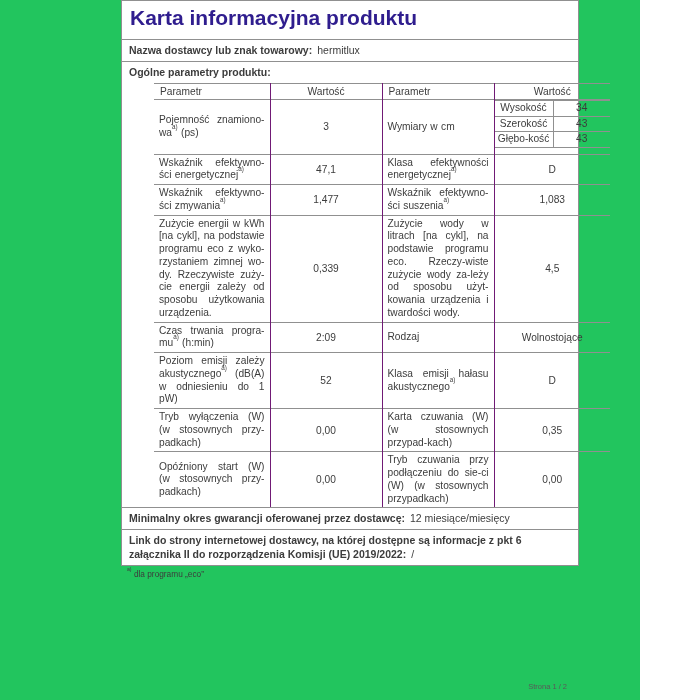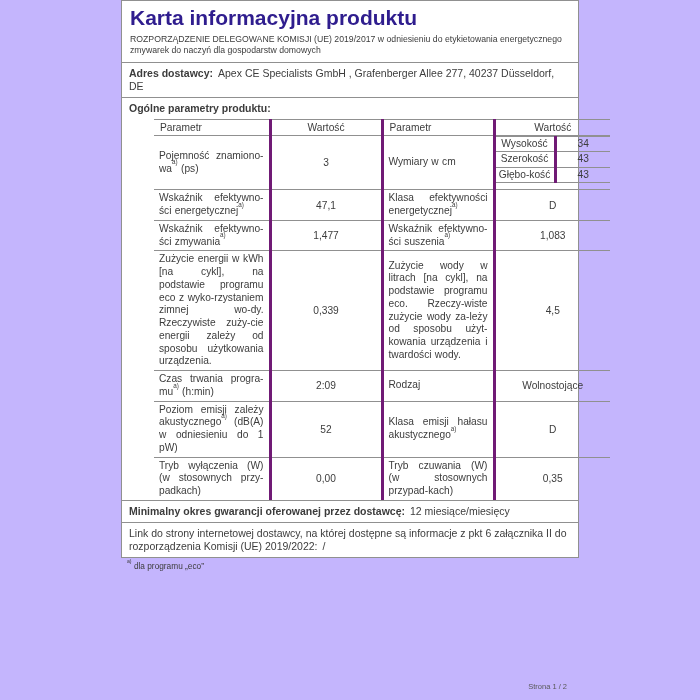--- a/index.html
+++ b/index.html
@@ -2,49 +2,49 @@
 <html lang="pl"><head>
 <meta charset="utf-8">
 <style>
   html,body{margin:0;padding:0;background:#ffffff;}
   body{
     width:700px;height:700px;overflow:hidden;
     font-family:"Liberation Sans","DejaVu Sans",sans-serif;
     color:#3c3c3c;
     -webkit-font-smoothing:antialiased;
   }
-  .sheet{position:relative;width:700px;height:700px;background:#c4b5fd;}
+  .sheet{position:relative;width:640px;height:700px;background:#22c55e;}
   .frame{
     margin:0 121px;width:458px;box-sizing:border-box;
     border:1px solid #909090;background:#fff;
   }
   
   .head-block{padding:3px 8px 5px 8px;}
   .doc-title{
     color:#2f1d8e;font-size:21px;font-weight:bold;
     margin:2px 0 4px 0;letter-spacing:0;
   }
   .regulation{font-size:8.7px;line-height:1.3;color:#3c3c3c;max-width:444px;}
   
   .info-row{
     border-top:1px solid #909090;
     padding:4px 7px;font-size:10.5px;line-height:1.25;
   }
   .info-row .label{font-weight:bold;}
-  .info-row.plain .label{font-weight:normal;margin-top:40px;}
+  .info-row.plain .label{font-weight:bold;margin-top:40px;}
   .info-row .value{margin-left:5px;font-weight:normal;}
   
   table.params{
     width:100%;border-collapse:collapse;table-layout:fixed;
     border-top:1px solid #909090;
     font-size:10.2px;
     margin-left:32px;
   }
   .params td{
-    border-left:3px solid #701a75;
+    border-left:1px solid #701a75;
     border-top:1px solid #909090;
     vertical-align:middle;
   }
   .params td:first-child{border-left:none;}
   .params tr.thead td{border-top:none;}
   .params td.th{padding:2px 6px;}
   .params td.th-val{text-align:center;}
   .params td.param{
     text-align:justify;padding:2px 5px;line-height:1.25;
     word-spacing:0.5px;
@@ -68,25 +68,24 @@
   }
 </style>
 </head>
 <body>
 
 <div class="sheet">
   <div class="frame">
 
     <div class="head-block">
       <div class="doc-title">Karta informacyjna produktu</div>
-      <div class="regulation">ROZPORZĄDZENIE DELEGOWANE KOMISJI (UE) 2019/2017 w odniesieniu do etykietowania energetycznego zmywarek do naczyń dla gospodarstw domowych</div>
     </div>
 
     <div class="info-row">
-      <span class="label">Adres dostawcy:</span><span class="value">Apex CE Specialists GmbH , Grafenberger Allee 277, 40237 Düsseldorf, DE</span>
+      <span class="label">Nazwa dostawcy lub znak towarowy:</span><span class="value">hermitlux</span>
     </div>
     <div class="info-row">
       <span class="label">Ogólne parametry produktu:</span>
     </div>
 
     <table class="params">
       <colgroup>
         <col style="width:116px">
           <col style="width:112px">
           <col style="width:112px">
@@ -155,24 +154,30 @@
       <tr>
         <td class="param"><span>Poziom emisji zależy akustycznego</span><sup class="a">a)</sup><span> (dB(A) w odniesieniu do 1 pW)</span></td>
         <td class="val">52</td>
         <td class="param"><span>Klasa emisji hałasu akustycznego</span><sup class="a">a)</sup></td>
         <td class="val">D</td>
       </tr>
 
       <tr>
         <td class="param"><span>Tryb wyłączenia (W) (w stosownych przy-padkach)</span></td>
         <td class="val">0,00</td>
-        <td class="param"><span>Tryb czuwania (W) (w stosownych przypad-kach)</span></td>
+        <td class="param"><span>Karta czuwania (W) (w stosownych przypad-kach)</span></td>
         <td class="val">0,35</td>
       </tr>
 
+      <tr>
+        <td class="param"><span>Opóźniony start (W) (w stosownych przy-padkach)</span></td>
+        <td class="val">0,00</td>
+        <td class="param"><span>Tryb czuwania przy podłączeniu do sie-ci (W) (w stosownych przypadkach)</span></td>
+        <td class="val">0,00</td>
+      </tr>
     </tbody>
       </table>
 
     <div class="info-row">
       <span class="label">Minimalny okres gwarancji oferowanej przez dostawcę:</span><span class="value">12 miesiące/miesięcy</span>
     </div>
     <div class="info-row plain">
       <span class="label">Link do strony internetowej dostawcy, na której dostępne są informacje z pkt 6 załącznika II do rozporządzenia Komisji (UE) 2019/2022:</span><span class="value">/</span>
     </div>
   </div>

